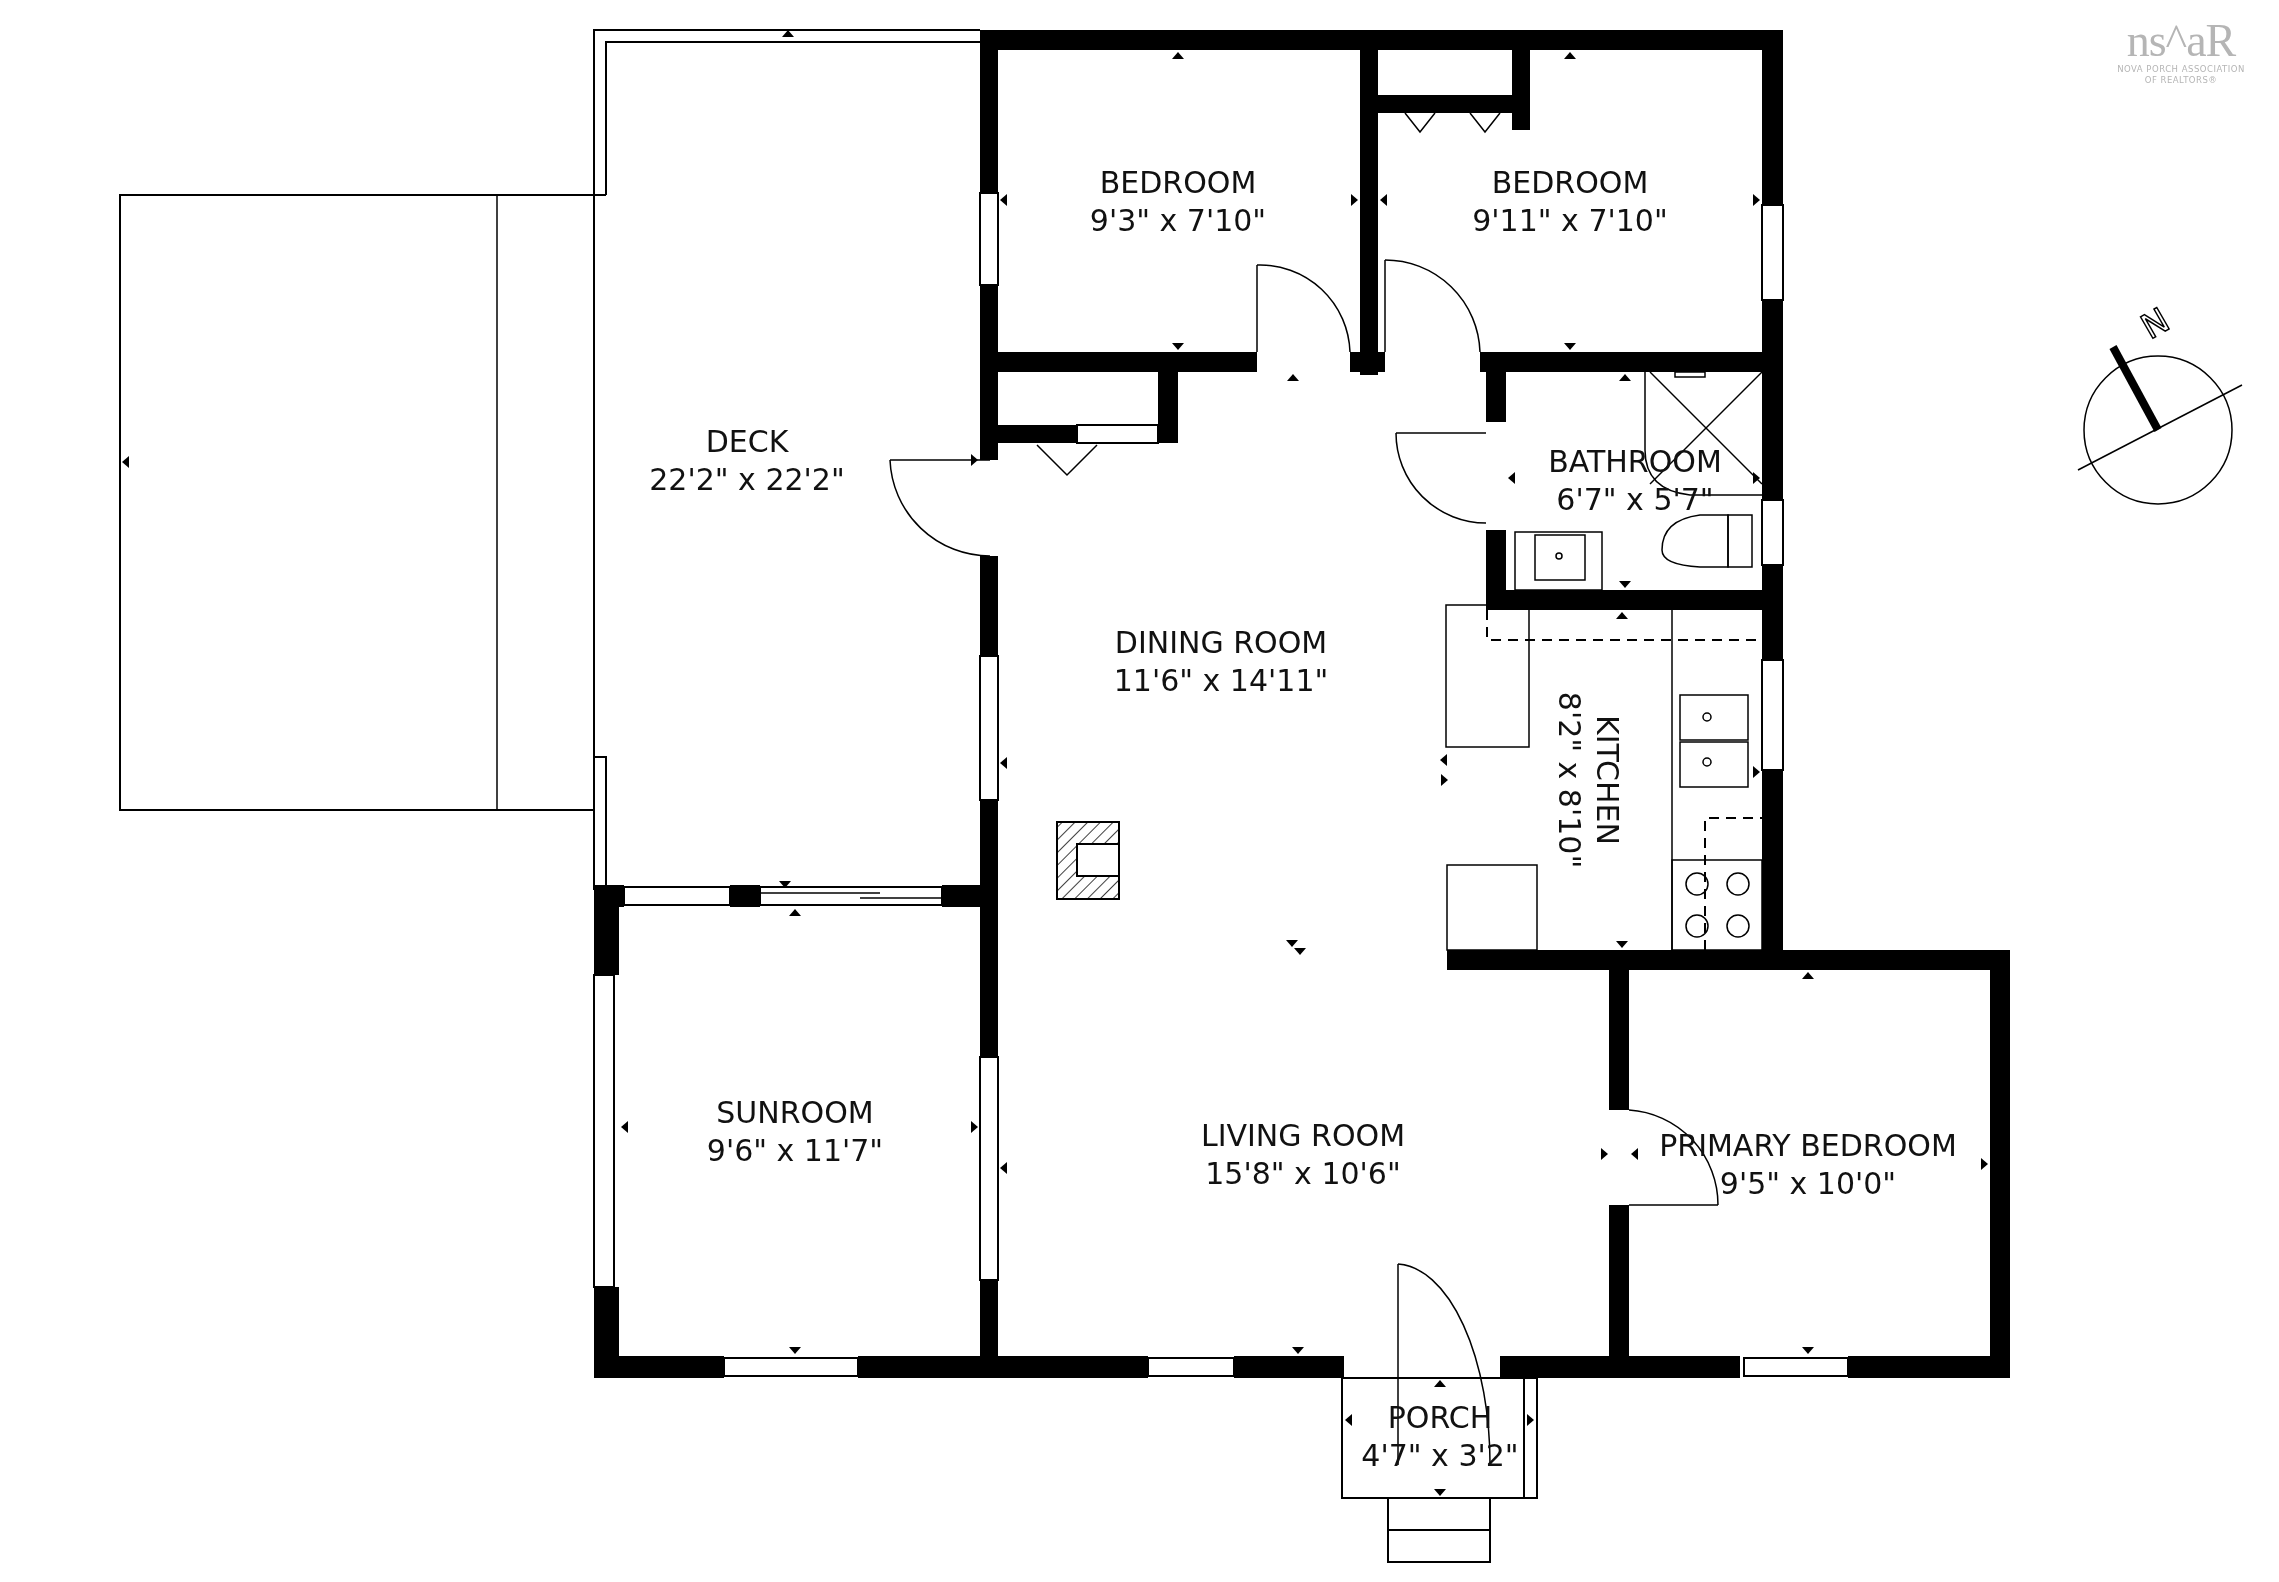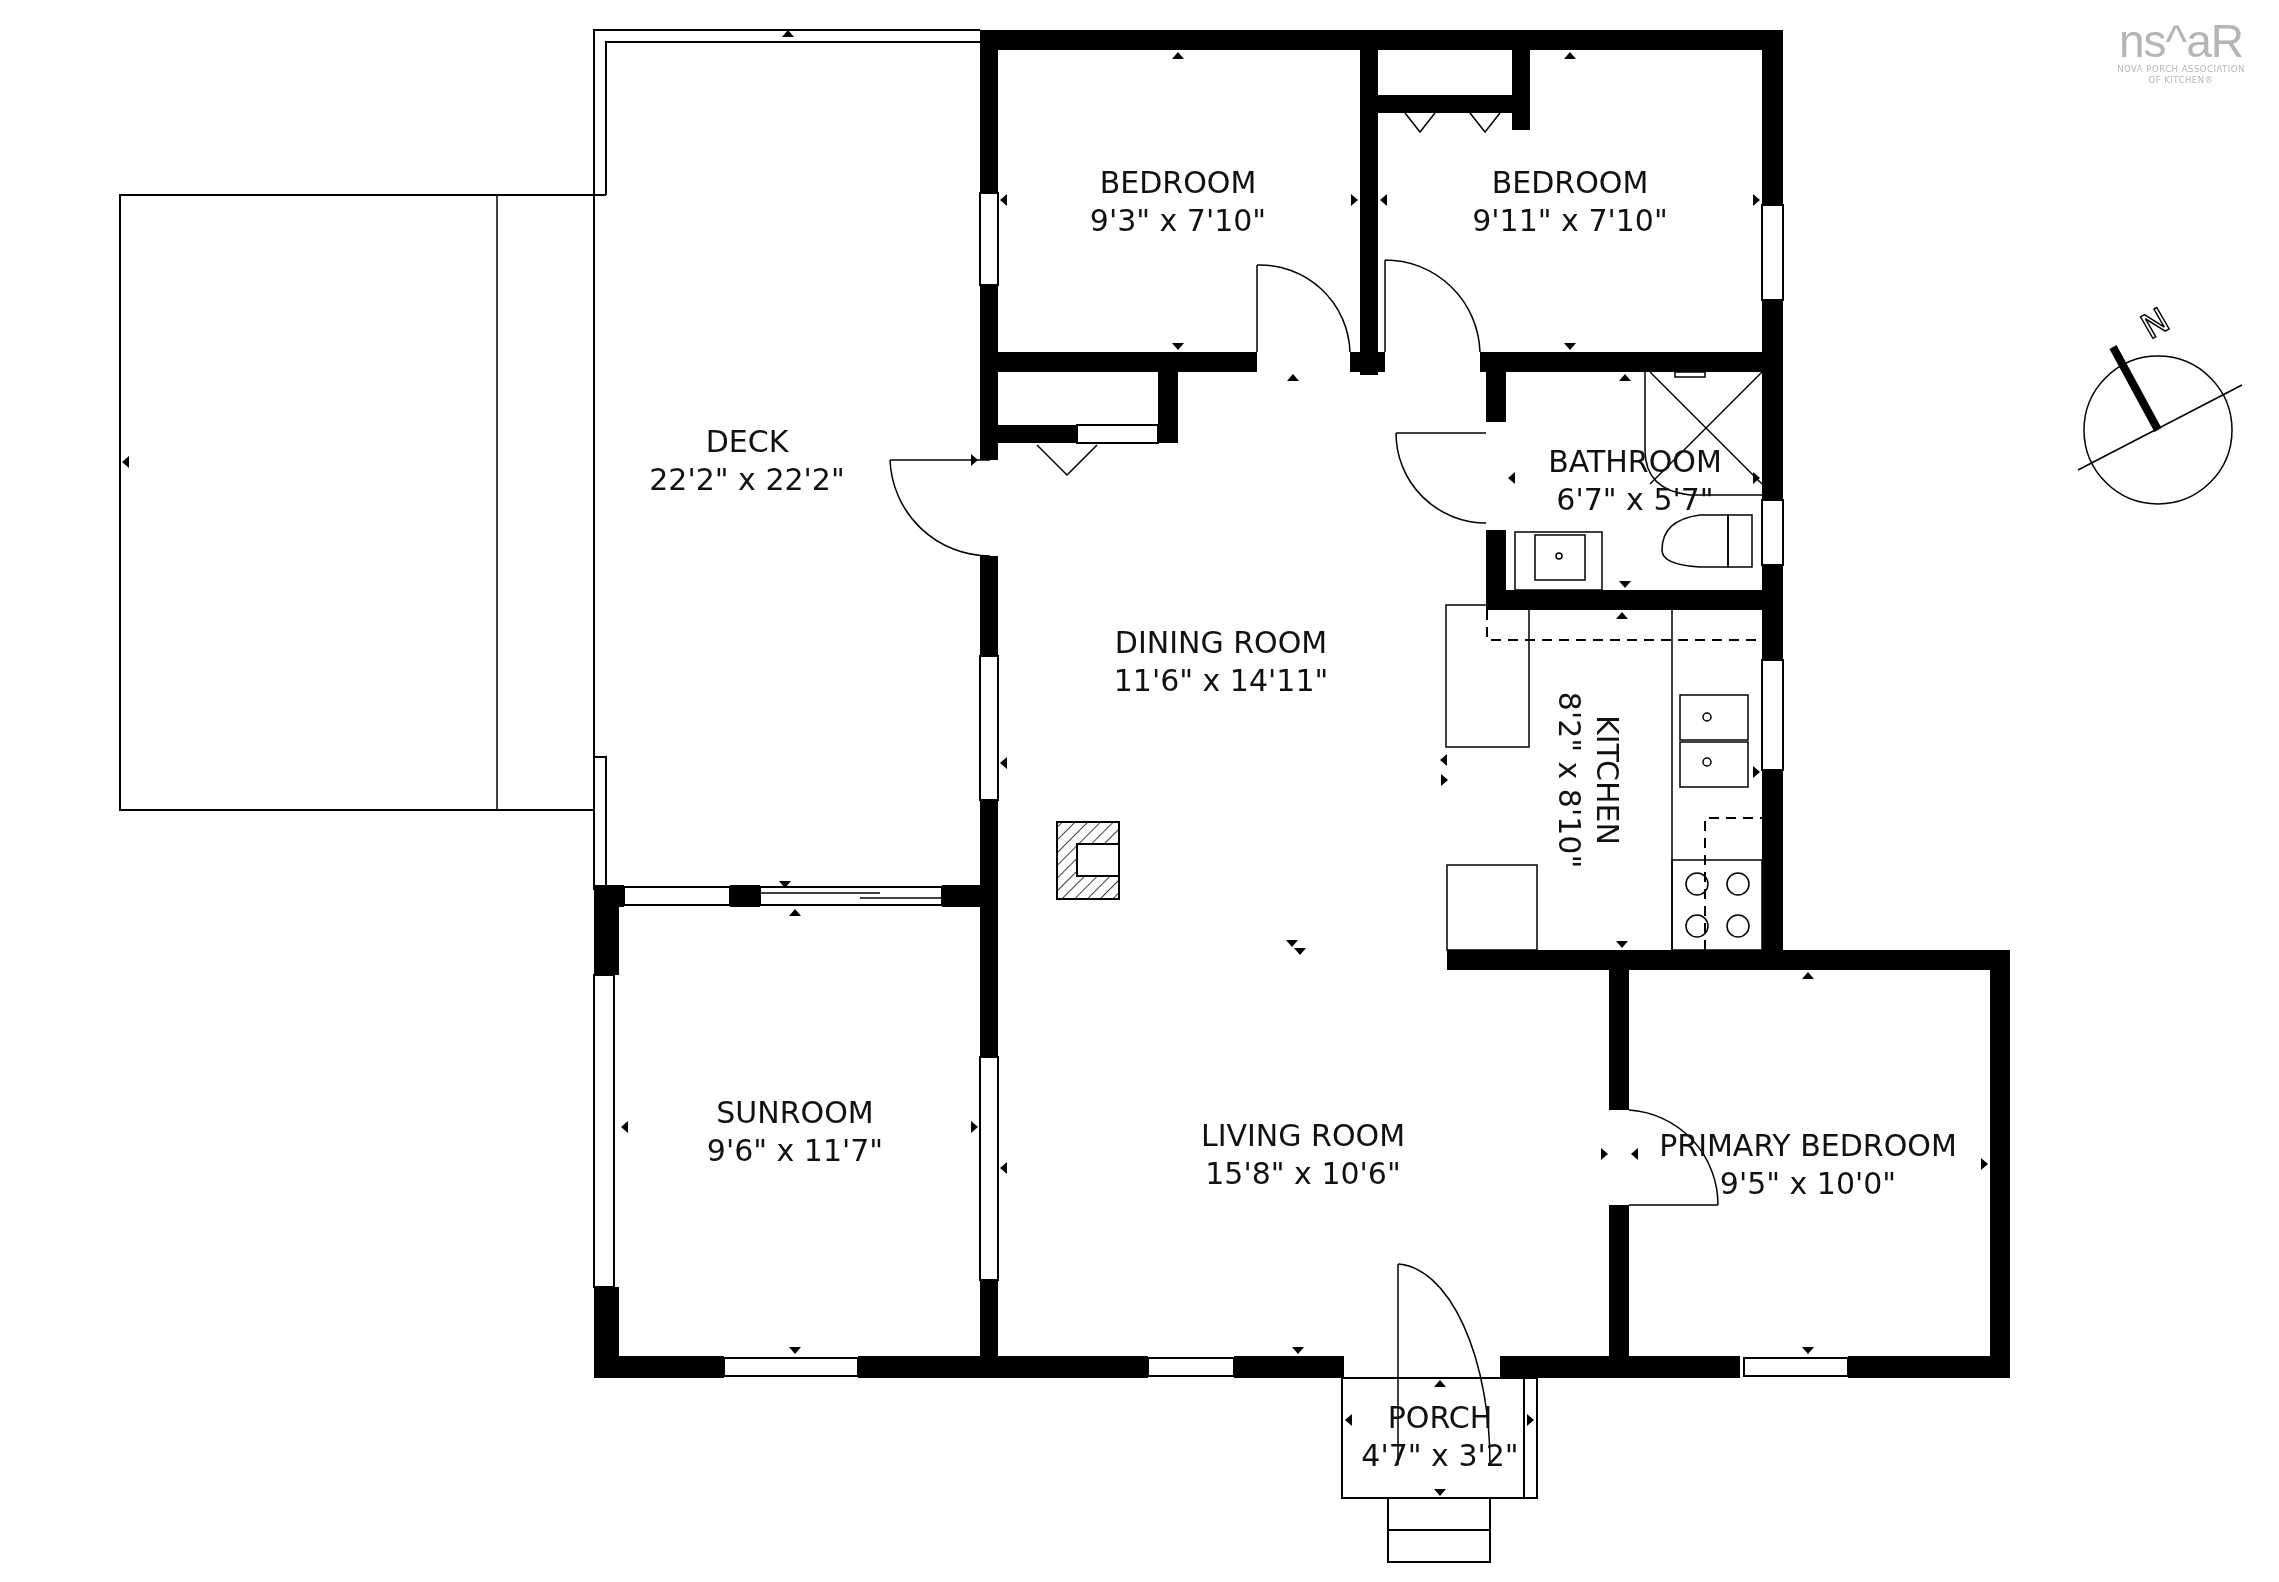--- a/index.html
+++ b/index.html
@@ -6,21 +6,21 @@
   body { width: 2279px; height: 1582px; overflow: hidden; position: relative; font-family: "DejaVu Sans", sans-serif; }
   #plan { position: absolute; left: 0; top: 0; width: 2279px; height: 1582px; }
   .wall { fill: #000; }
   .thin { fill: none; stroke: #000; stroke-width: 2; }
   .hair { fill: none; stroke: #000; stroke-width: 1.5; }
   .dash { fill: none; stroke: #000; stroke-width: 2; stroke-dasharray: 10 7; }
   .win { fill: #fff; stroke: #000; stroke-width: 2; }
   .lbl { font-family: "DejaVu Sans", sans-serif; font-size: 30px; fill: #111; text-anchor: middle; }
   .mk { fill: #000; }
   #logo { position: absolute; right: 18px; top: 18px; width: 160px; text-align: center; color: #b5b5b5; }
-  #logo .mark { font-family: Liberation Sans, sans-serif; font-size: 46px; letter-spacing: -1px; line-height: 46px; }
+  #logo .mark { font-family: Liberation Serif, serif; font-size: 46px; letter-spacing: -1px; line-height: 46px; }
   #logo .sub { font-family: "DejaVu Sans", sans-serif; font-size: 8.5px; letter-spacing: 0.5px; line-height: 11px; }
 </style>
 </head>
 <body>
 
 <svg id="plan" viewBox="0 0 2279 1582" xmlns="http://www.w3.org/2000/svg">
 
   <g>
 
     <rect class="thin" x="120" y="195" width="474" height="615"></rect>
@@ -264,14 +264,14 @@
     <circle cx="2158" cy="430" r="74" fill="none" stroke="#000" stroke-width="1.5"></circle>
     <line x1="2078" y1="470" x2="2242" y2="385" stroke="#000" stroke-width="1.5"></line>
     <line x1="2113" y1="347" x2="2158" y2="430" stroke="#000" stroke-width="8"></line>
     <text x="2150" y="340" font-size="34" fill="#fff" stroke="#000" stroke-width="1.5" transform="rotate(-30 2150 340)" style="font-family:'DejaVu Sans',sans-serif;">N</text>
   </g>
 </svg>
 
 <div id="logo">
   <div class="mark">ns^aR</div>
   <div class="sub">NOVA PORCH ASSOCIATION</div>
-  <div class="sub">OF KITCHEN®</div>
+  <div class="sub">OF REALTORS®</div>
 </div>
 
 </body></html>

